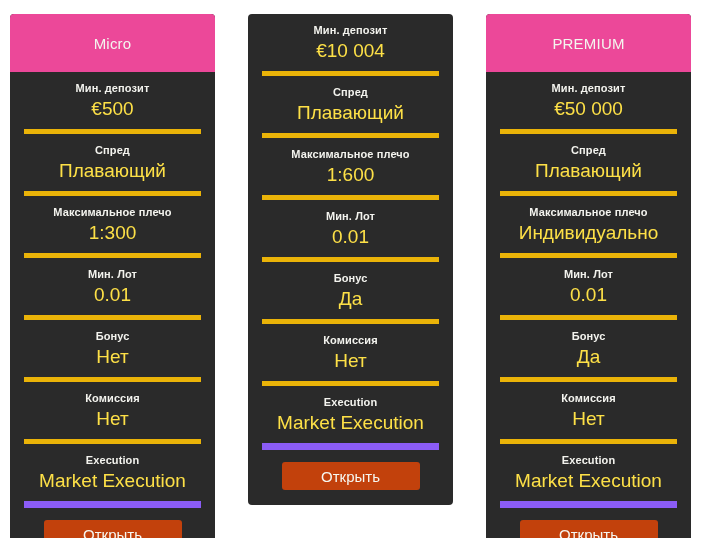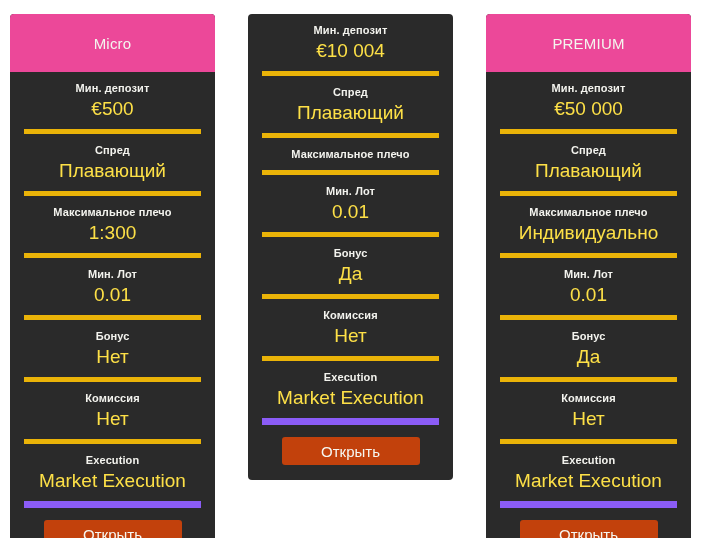--- a/index.html
+++ b/index.html
@@ -147,20 +147,21 @@
       <div class="spec-row">
         <span class="spec-label">Мин. депозит</span>
         <span class="spec-value">€10 004</span>
       </div>
       <div class="spec-row">
         <span class="spec-label">Спред</span>
         <span class="spec-value">Плавающий</span>
       </div>
       <div class="spec-row">
         <span class="spec-label">Максимальное плечо</span>
+        <span class="spec-value">1:600</span>
       </div>
       <div class="spec-row">
         <span class="spec-label">Мин. Лот</span>
         <span class="spec-value">0.01</span>
       </div>
       <div class="spec-row">
         <span class="spec-label">Бонус</span>
         <span class="spec-value">Да</span>
       </div>
       <div class="spec-row">

